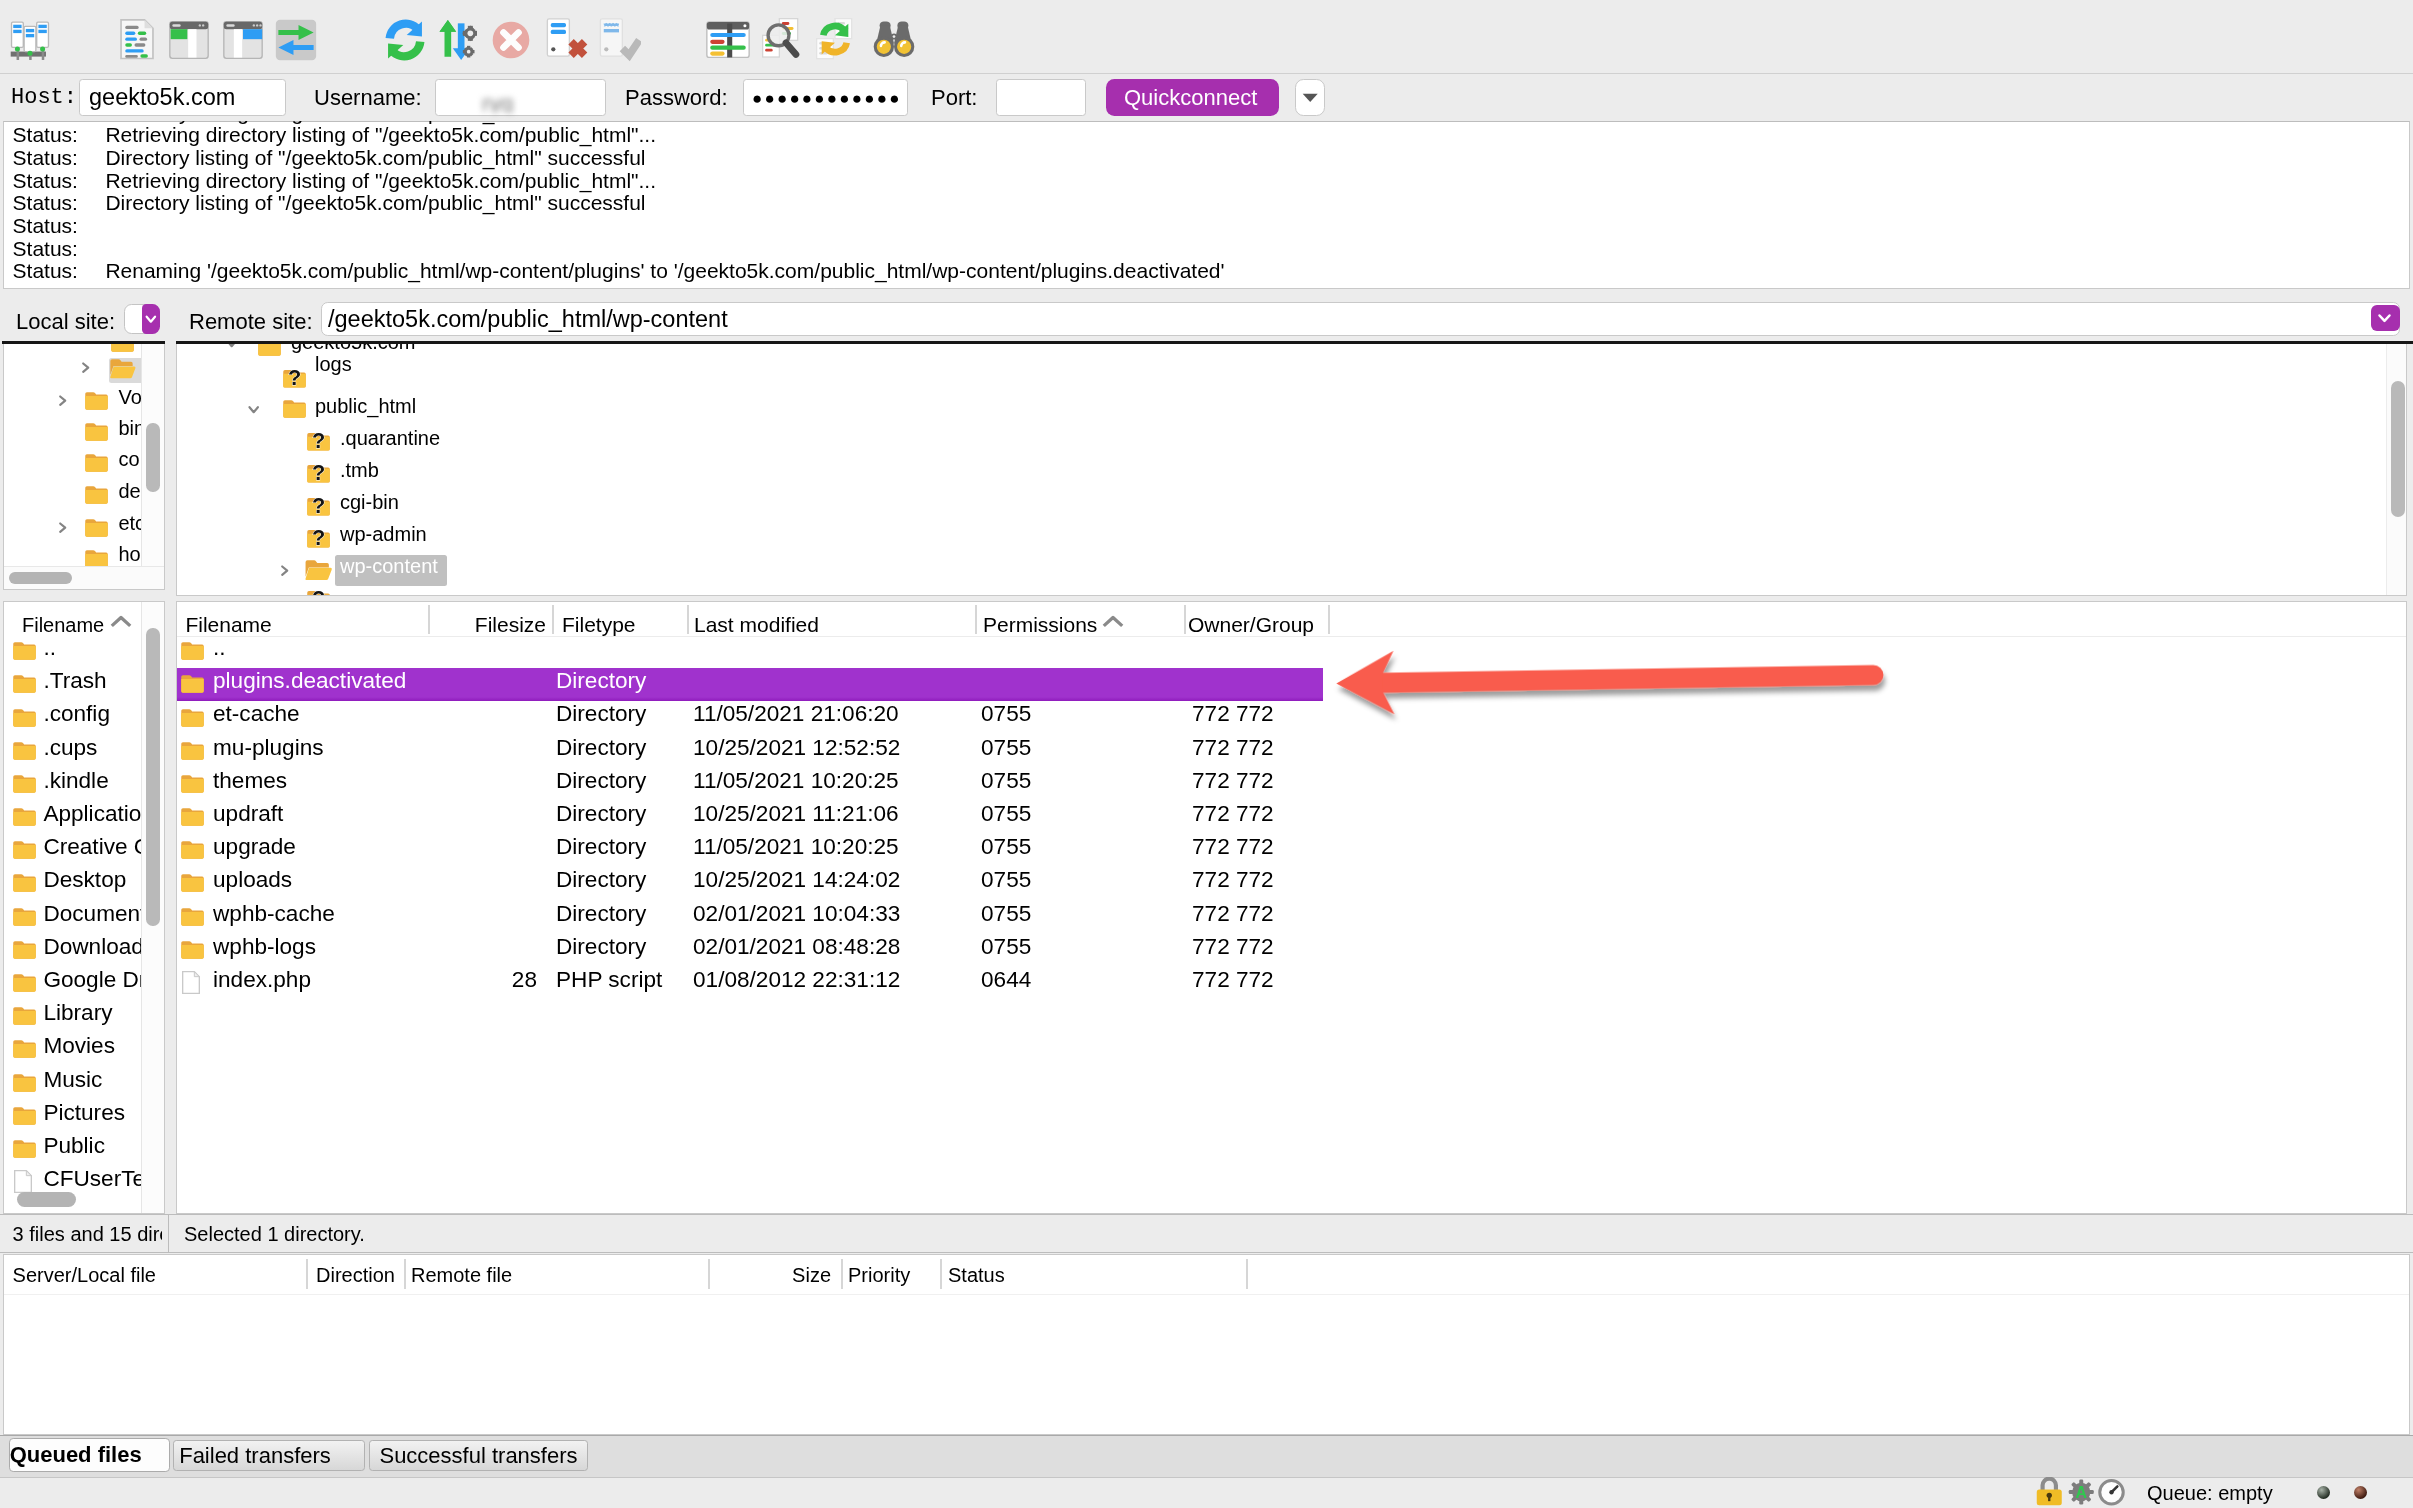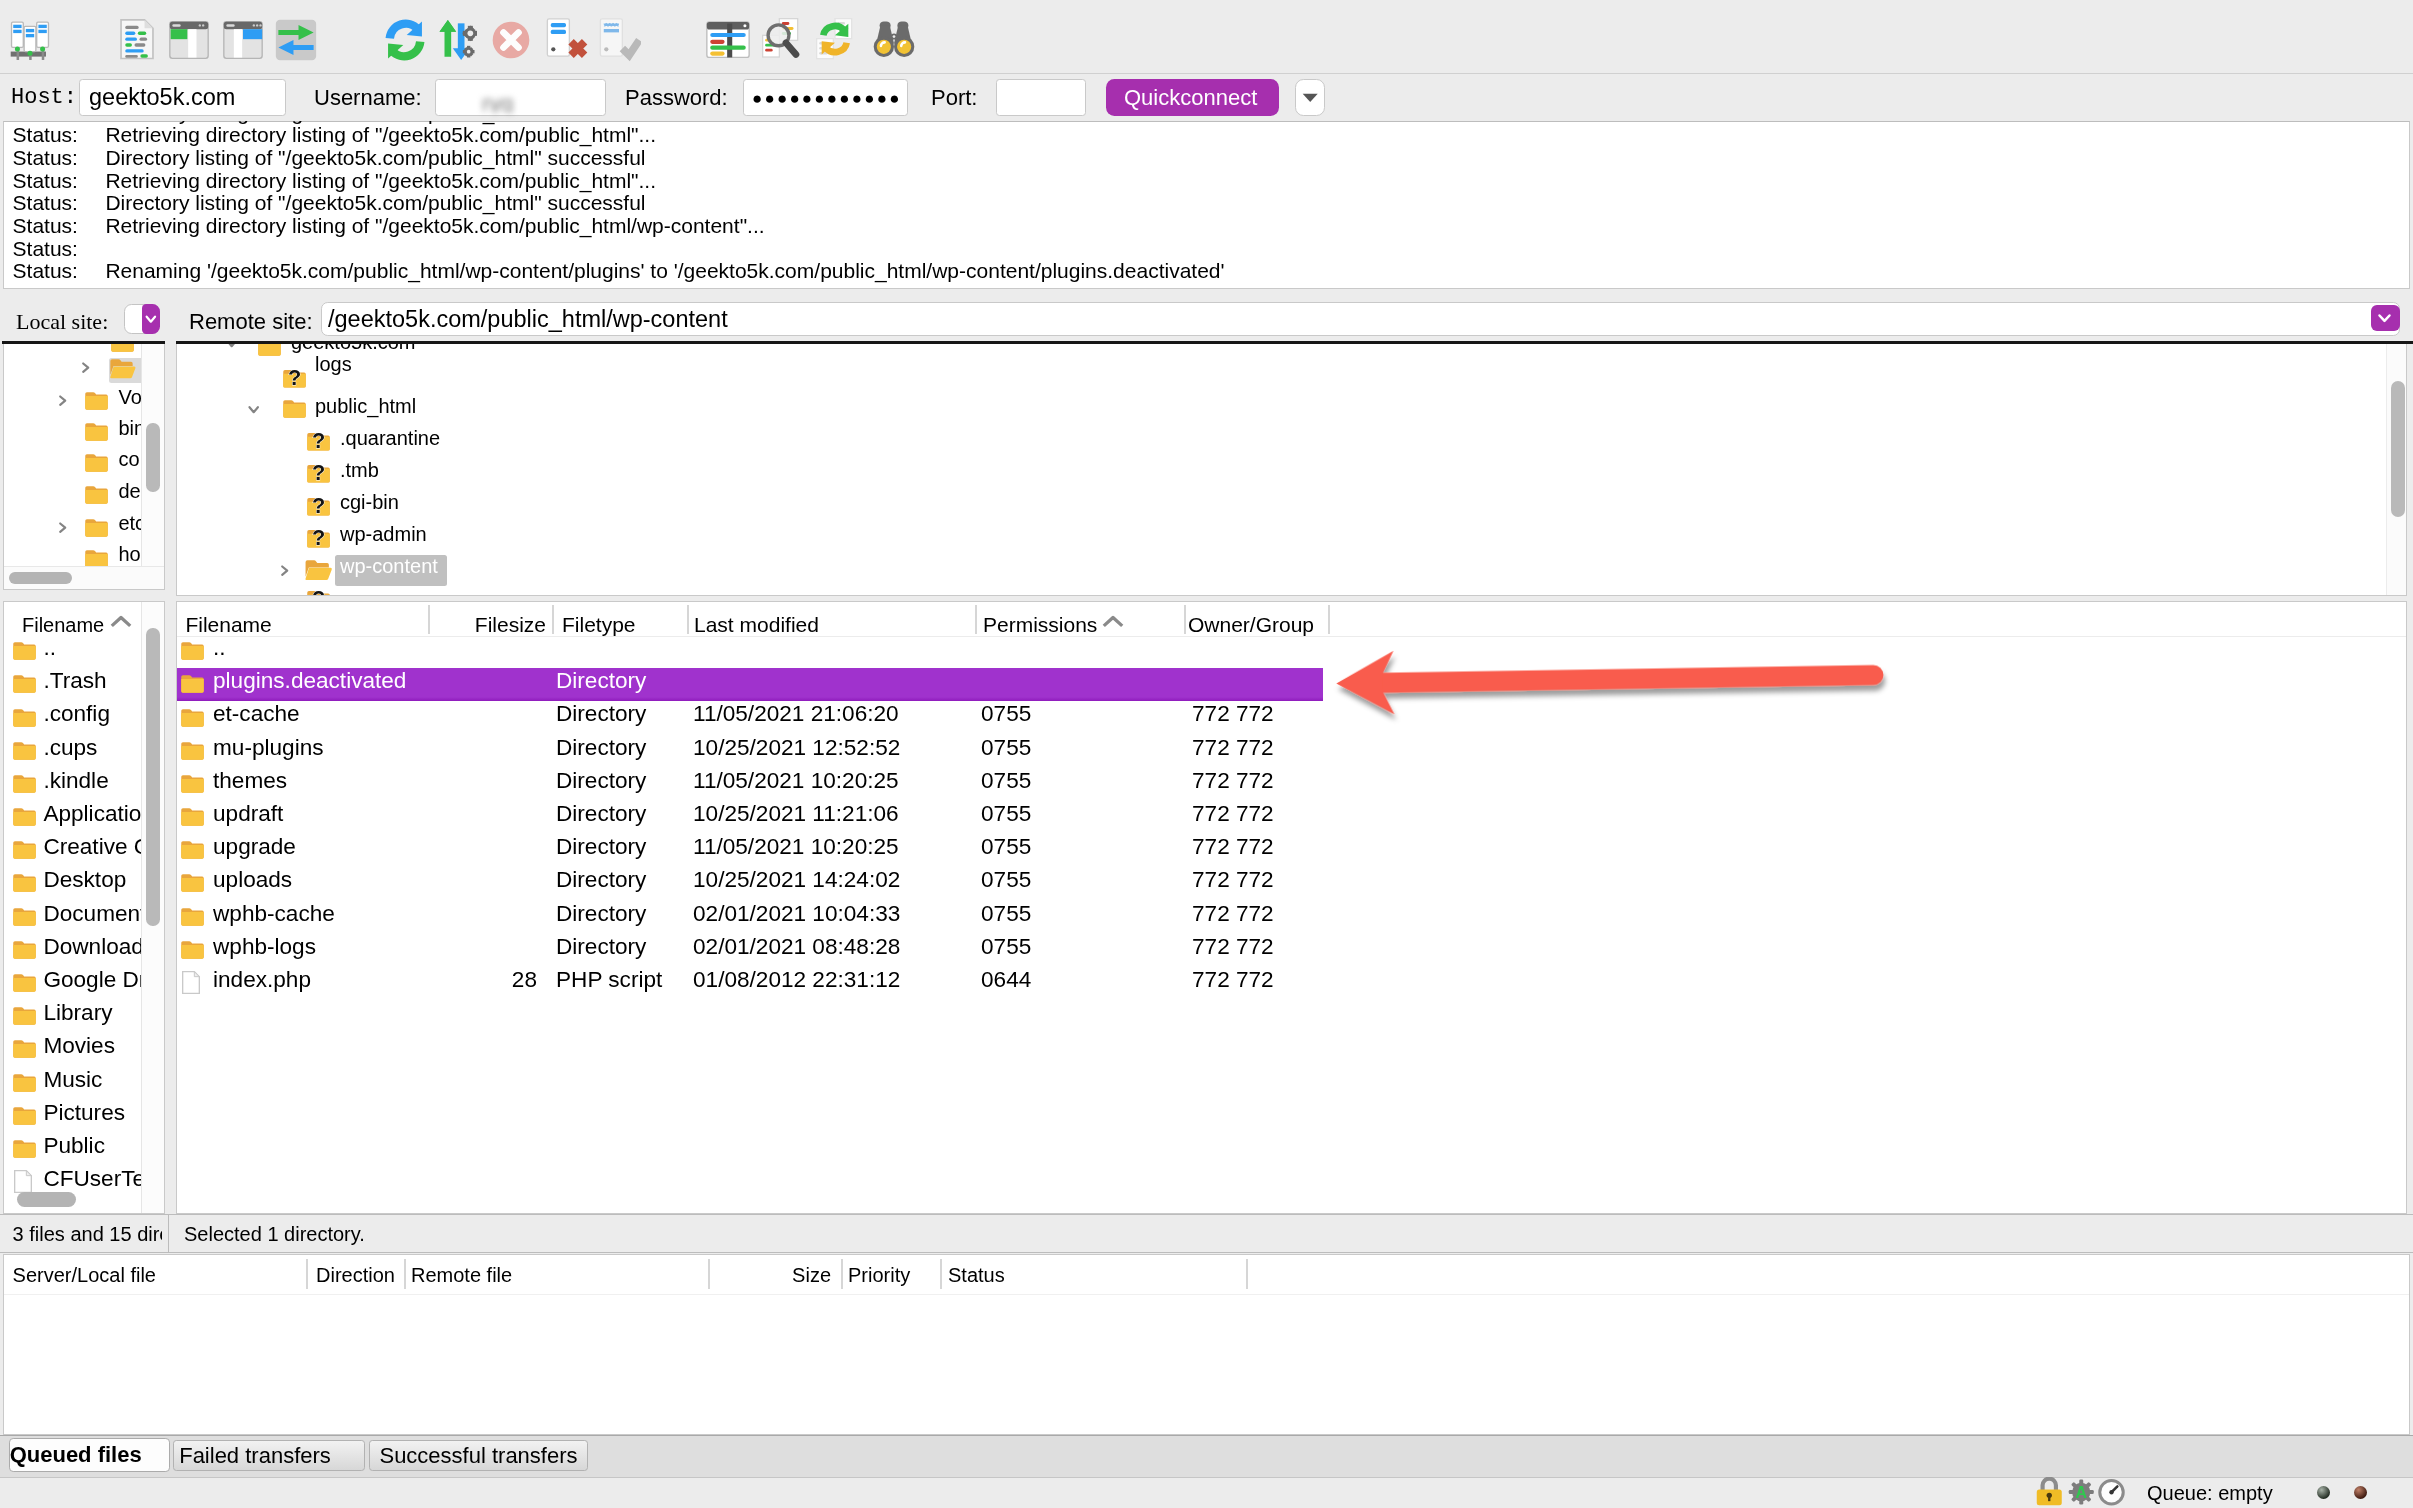--- a/index.html
+++ b/index.html
@@ -183,26 +183,25 @@
 <div style="position:absolute;left:102px;top:-20.5px;font-size:21px;white-space:pre">Directory listing of "/geekto5k.com/public_html" successful</div>
 <div style="position:absolute;left:9.2px;top:2.2px;font-size:21px;white-space:pre">Status:</div>
 <div style="position:absolute;left:102px;top:2.2px;font-size:21px;white-space:pre">Retrieving directory listing of "/geekto5k.com/public_html"...</div>
 <div style="position:absolute;left:9.2px;top:25px;font-size:21px;white-space:pre">Status:</div>
 <div style="position:absolute;left:102px;top:25px;font-size:21px;white-space:pre">Directory listing of "/geekto5k.com/public_html" successful</div>
 <div style="position:absolute;left:9.2px;top:48px;font-size:21px;white-space:pre">Status:</div>
 <div style="position:absolute;left:102px;top:48px;font-size:21px;white-space:pre">Retrieving directory listing of "/geekto5k.com/public_html"...</div>
 <div style="position:absolute;left:9.2px;top:70px;font-size:21px;white-space:pre">Status:</div>
 <div style="position:absolute;left:102px;top:70px;font-size:21px;white-space:pre">Directory listing of "/geekto5k.com/public_html" successful</div>
 <div style="position:absolute;left:9.2px;top:93px;font-size:21px;white-space:pre">Status:</div>
-<div style="position:absolute;left:102px;top:93px;font-size:21px;white-space:pre">Retrieving directory listing of "/geekto5k.com/public_html/wp-content"...</div>
 <div style="position:absolute;left:9.2px;top:116px;font-size:21px;white-space:pre">Status:</div>
 <div style="position:absolute;left:9.2px;top:138px;font-size:21px;white-space:pre">Status:</div>
 <div style="position:absolute;left:102px;top:138px;font-size:21px;white-space:pre">Renaming '/geekto5k.com/public_html/wp-content/plugins' to '/geekto5k.com/public_html/wp-content/plugins.deactivated'</div>
 </div>
-<div style="position:absolute;left:16px;top:305px;font-size:22px;line-height:33px;color:#000;white-space:pre;font-family:Liberation Serif, serif;">Local site:</div>
+<div style="position:absolute;left:16px;top:305px;font-size:22px;line-height:33px;color:#000;white-space:pre;">Local site:</div>
 <div style="position:absolute;left:124px;top:304px;width:35px;height:30px;background:#fff;border:0.8px solid #c4c4c4;border-radius:7.5px;"></div>
 <div style="position:absolute;left:142px;top:304px;width:17.6px;height:30px;background:#a62fae;border-radius:4.2px 7.5px 7.5px 4.2px;"></div>
 <svg width="11.7" height="8.4" viewBox="0 0 14 10" style="position:absolute;left:145px;top:315px">
     <path d="M2 2 L7 8 L12 2" fill="none" stroke="#fff" stroke-width="2.6" stroke-linecap="round" stroke-linejoin="round"></path>
   </svg>
 <div style="position:absolute;left:189px;top:305px;font-size:22px;line-height:33px;color:#000;white-space:pre;">Remote site:</div>
 <div style="position:absolute;left:321px;top:302px;width:2079px;height:34px;background:#fff;border:1.3px solid #c9c9c9;border-radius:6.7px;"></div>
 <div style="position:absolute;left:328px;top:302px;font-size:23.5px;line-height:35px;color:#000;white-space:pre;">/geekto5k.com/public_html/wp-content</div>
 <div style="position:absolute;left:2371px;top:305px;width:28.5px;height:26px;background:#a62fae;border-radius:5.9px;"></div>
 <svg width="15" height="10" viewBox="0 0 18 12" style="position:absolute;left:2377px;top:313px">

